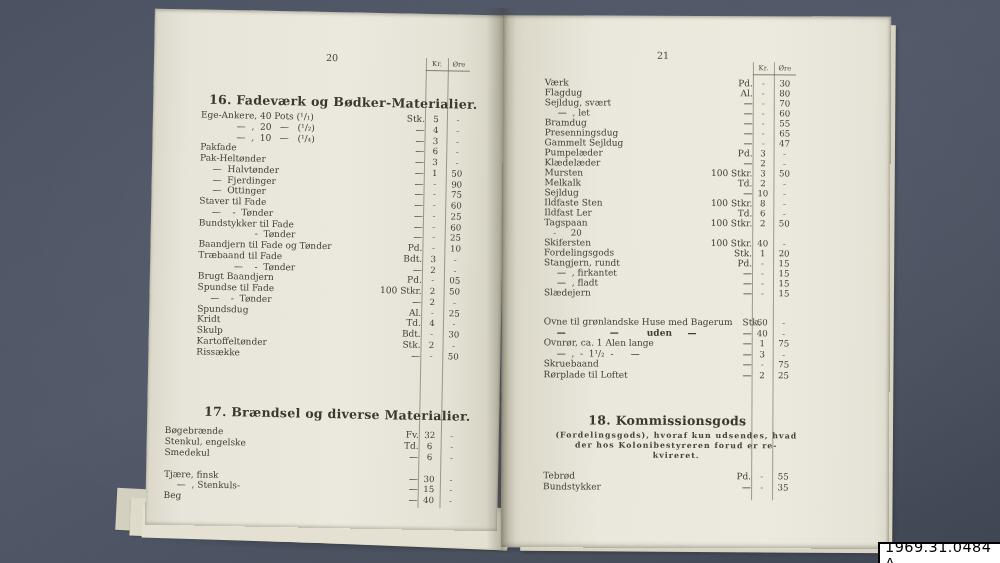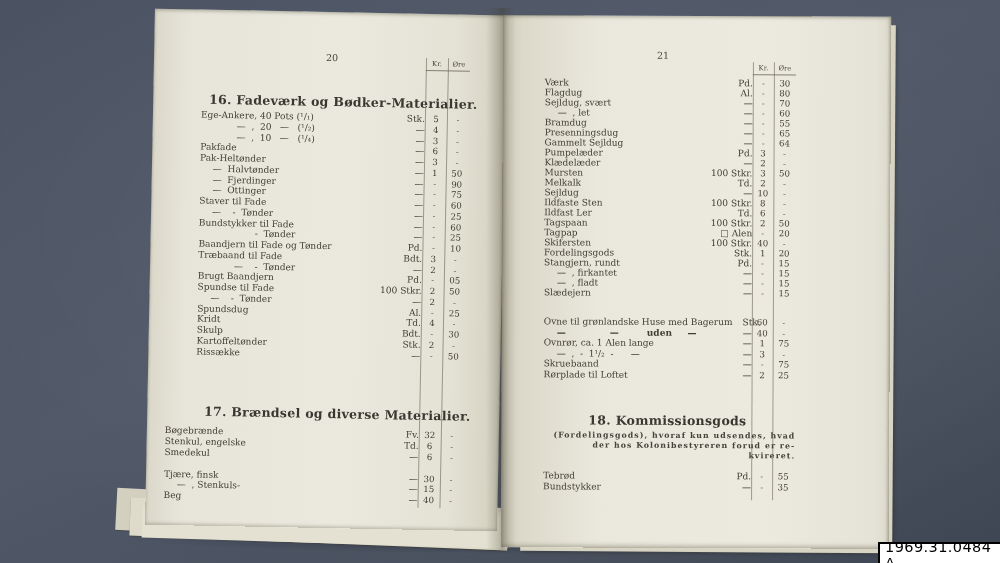--- a/index.html
+++ b/index.html
@@ -36,21 +36,21 @@
   .page-left .ph-kr{width:22px;}.page-left .ph-ore{width:22px;}
   .page-right .ph-kr{width:21px;}.page-right .ph-ore{width:22px;}
   .vrule{position:absolute;width:1px;background:rgba(92,88,72,0.55);}
   .page-left .v1{left:272px;top:44px;height:450px;}
   .page-left .v2{left:294px;top:44px;height:450px;}
   .page-right .v1{left:250px;top:46px;height:438px;}
   .page-right .v2{left:271px;top:46px;height:438px;}
   .sec-heading{position:absolute;font-weight:bold;font-size:12.5px;letter-spacing:0.3px;text-align:center;color:#393730;}
   .page-left .sec-heading{left:40px;width:300px;}
   .page-right .sec-heading{left:36px;width:260px;}
-  .sec-note{position:absolute;left:32px;width:262px;text-align:right;font-weight:bold;font-size:7.8px;letter-spacing:1.05px;line-height:10.2px;color:#45423a;}
+  .sec-note{position:absolute;left:44px;width:262px;text-align:center;font-weight:bold;font-size:7.8px;letter-spacing:1.05px;line-height:10.2px;color:#45423a;}
   .rows{position:absolute;left:0;right:0;}
   .row{display:flex;padding:0 var(--pr) 0 var(--pl);height:var(--pitch,10.6px);line-height:var(--pitch,10.6px);font-size:9px;}
   .row .desc{flex:1;display:flex;min-width:0;align-items:baseline;}
   .row .lbl{white-space:pre;}
   .row .dots{flex:1;min-width:4px;margin:0 3px;
     background-image:radial-gradient(circle at 1.6px calc(100% - 2.8px), #6e6c5b 0.8px, rgba(0,0,0,0) 1.4px);
     background-size:4.2px 100%;background-repeat:repeat-x;}
   .row .unit{white-space:pre;text-align:center;}
   .row .kr{width:var(--krw);text-align:center;font-size:8.6px;}
   .row .ore{width:var(--orew);text-align:center;font-size:8.6px;}
@@ -412,21 +412,21 @@
             <span class="kr">-</span>
             <span class="ore">65</span>
           </div>
           <div class="row">
             <span class="desc">
               <span class="lbl">Gammelt Sejldug</span>
               <span class="dots"></span>
               <span class="unit">—</span>
             </span>
             <span class="kr">-</span>
-            <span class="ore">64</span>
+            <span class="ore">47</span>
           </div>
           <div class="row">
             <span class="desc">
               <span class="lbl">Pumpelæder</span>
               <span class="dots"></span>
               <span class="unit">Pd.</span>
             </span>
             <span class="kr">3</span>
             <span class="ore">-</span>
           </div>
@@ -487,25 +487,20 @@
           <div class="row">
             <span class="desc">
               <span class="lbl">Tagspaan</span>
               <span class="dots"></span>
               <span class="unit">100 Stkr.</span>
             </span>
             <span class="kr">2</span>
             <span class="ore">50</span>
           </div>
           <div class="row">
-            <span class="desc">
-              <span class="lbl">Tagpap</span>
-              <span class="dots"></span>
-              <span class="unit">□ Alen</span>
-            </span>
             <span class="kr">-</span>
             <span class="ore">20</span>
           </div>
           <div class="row">
             <span class="desc">
               <span class="lbl">Skifersten</span>
               <span class="dots"></span>
               <span class="unit">100 Stkr.</span>
             </span>
             <span class="kr">40</span>

